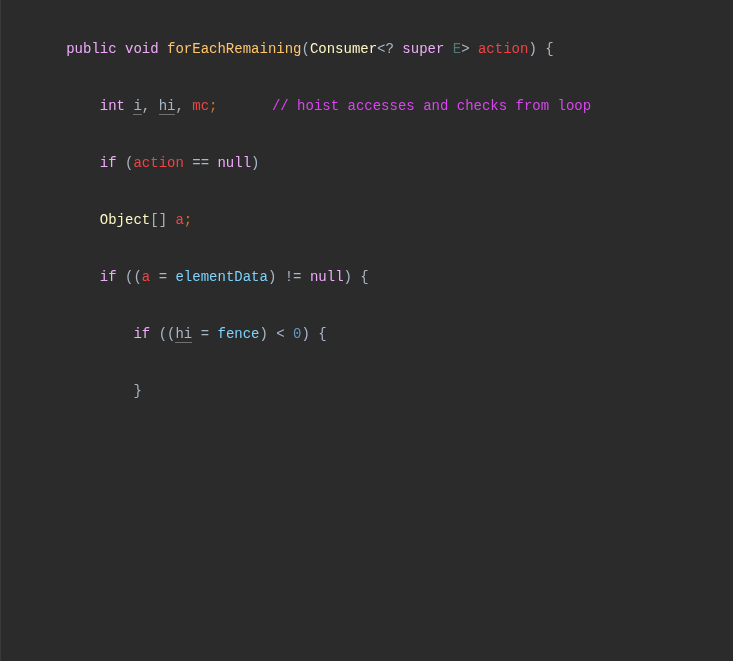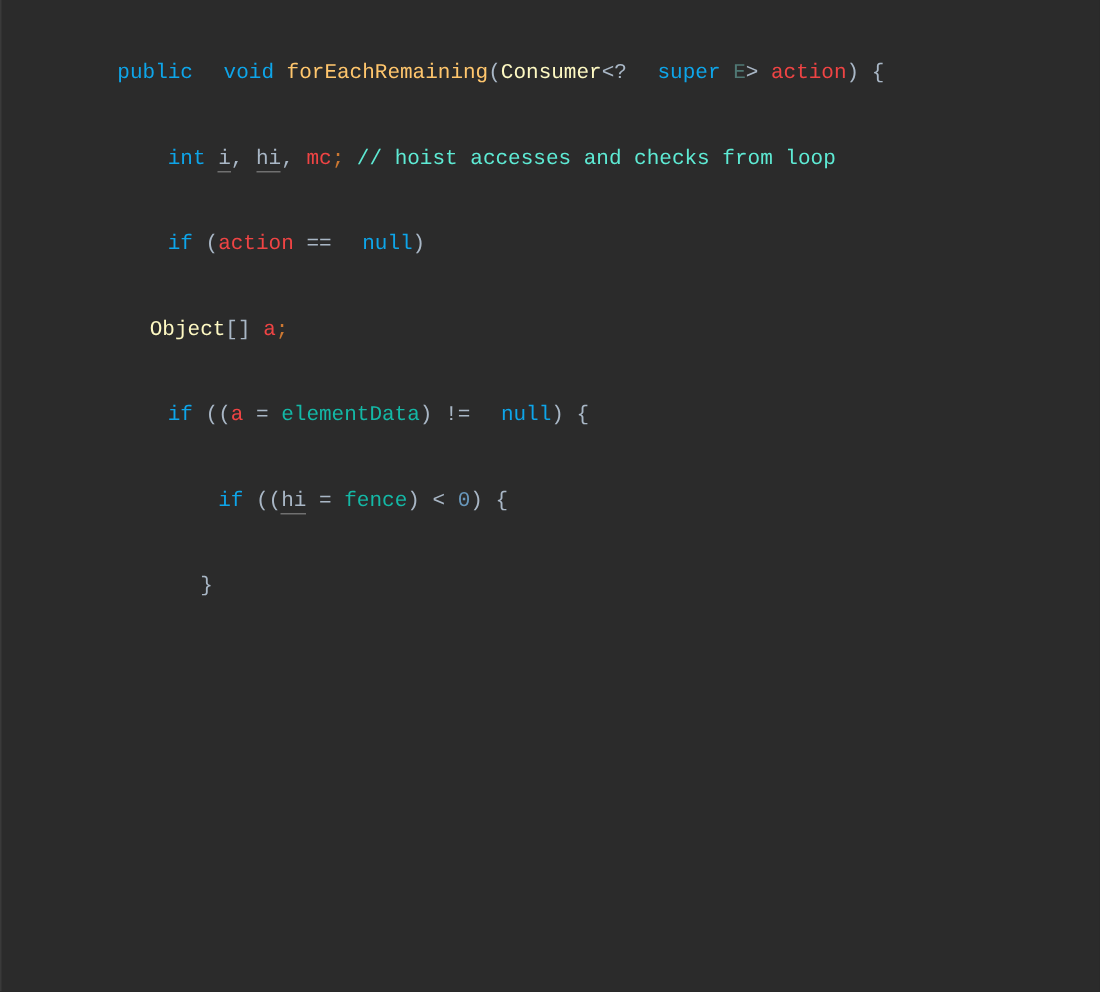--- a/index.html
+++ b/index.html
@@ -20,28 +20,28 @@
     color: #a9b7c6;
     border-left: 1px solid #3a3a3a;
     height: 100%;
     box-sizing: border-box;
   }
   .line {
     display: block;
     position: relative;
     padding-left: 30px;
   }
-  .kw   { color: #0ea5e9; margin-left: 12px; }
+  .kw   { color: #f0abfc; }
   .type { color: #fef9c3; }
   .mname{ color: #ffc66d; }
   .gen  { color: #507874; }
-  .var  { color: #14b8a6; text-align: right; }
+  .var  { color: #7dd3fc; text-align: right; }
   .lvar { color: #ef4444; }
   .uvar { color: #a9b7c6; border-bottom: 1px solid #707070; }
-  .comment { color: #5eead4; }
+  .comment { color: #d946ef; margin-left: 46px; }
   .num  { color: #6897bb; }
   .punc { color: #a9b7c6; }
   .semi { color: #cc7832; }
 </style>
 </head>
 <body>
 
 <div class="editor">
 <span class="line">   <span class="kw">public</span> <span class="kw">void</span> <span class="mname">forEachRemaining</span><span class="punc">(</span><span class="type">Consumer</span><span class="punc">&lt;</span><span class="punc">?</span> <span class="kw">super</span> <span class="gen">E</span><span class="punc">&gt;</span><span> </span><span class="lvar">action</span><span class="punc">)</span><span class="punc"> {</span></span>
 <span class="line">       <span class="kw">int</span> <span class="uvar">i</span><span>, </span><span class="uvar">hi</span><span>, </span><span class="lvar">mc</span><span class="semi">; </span><span class="comment">// hoist accesses and checks from loop</span></span>

